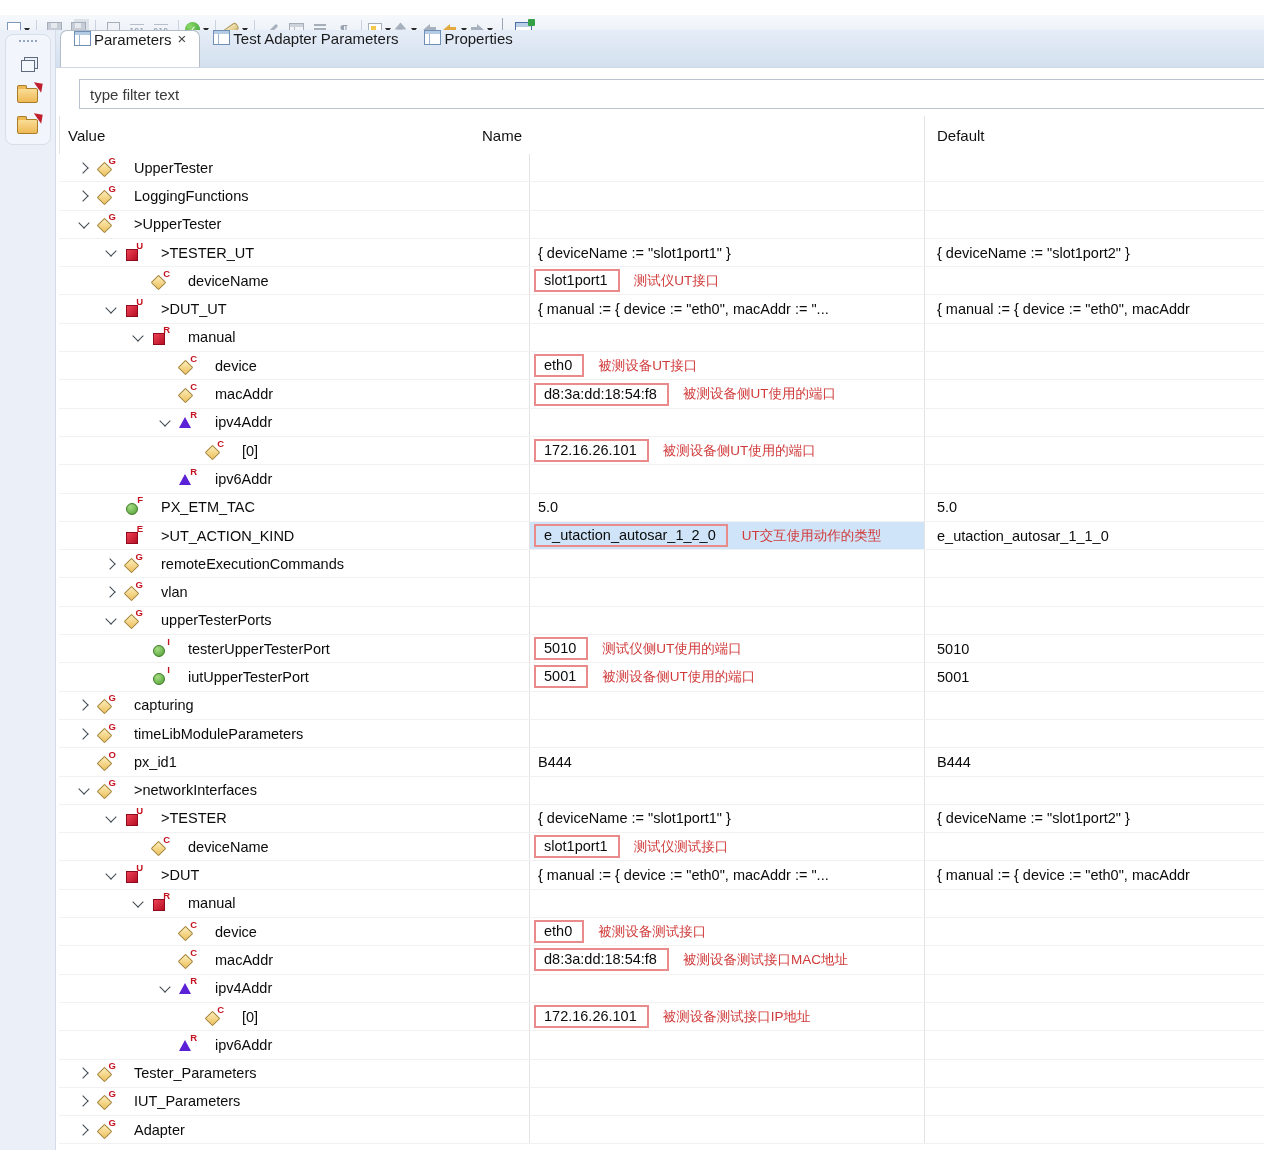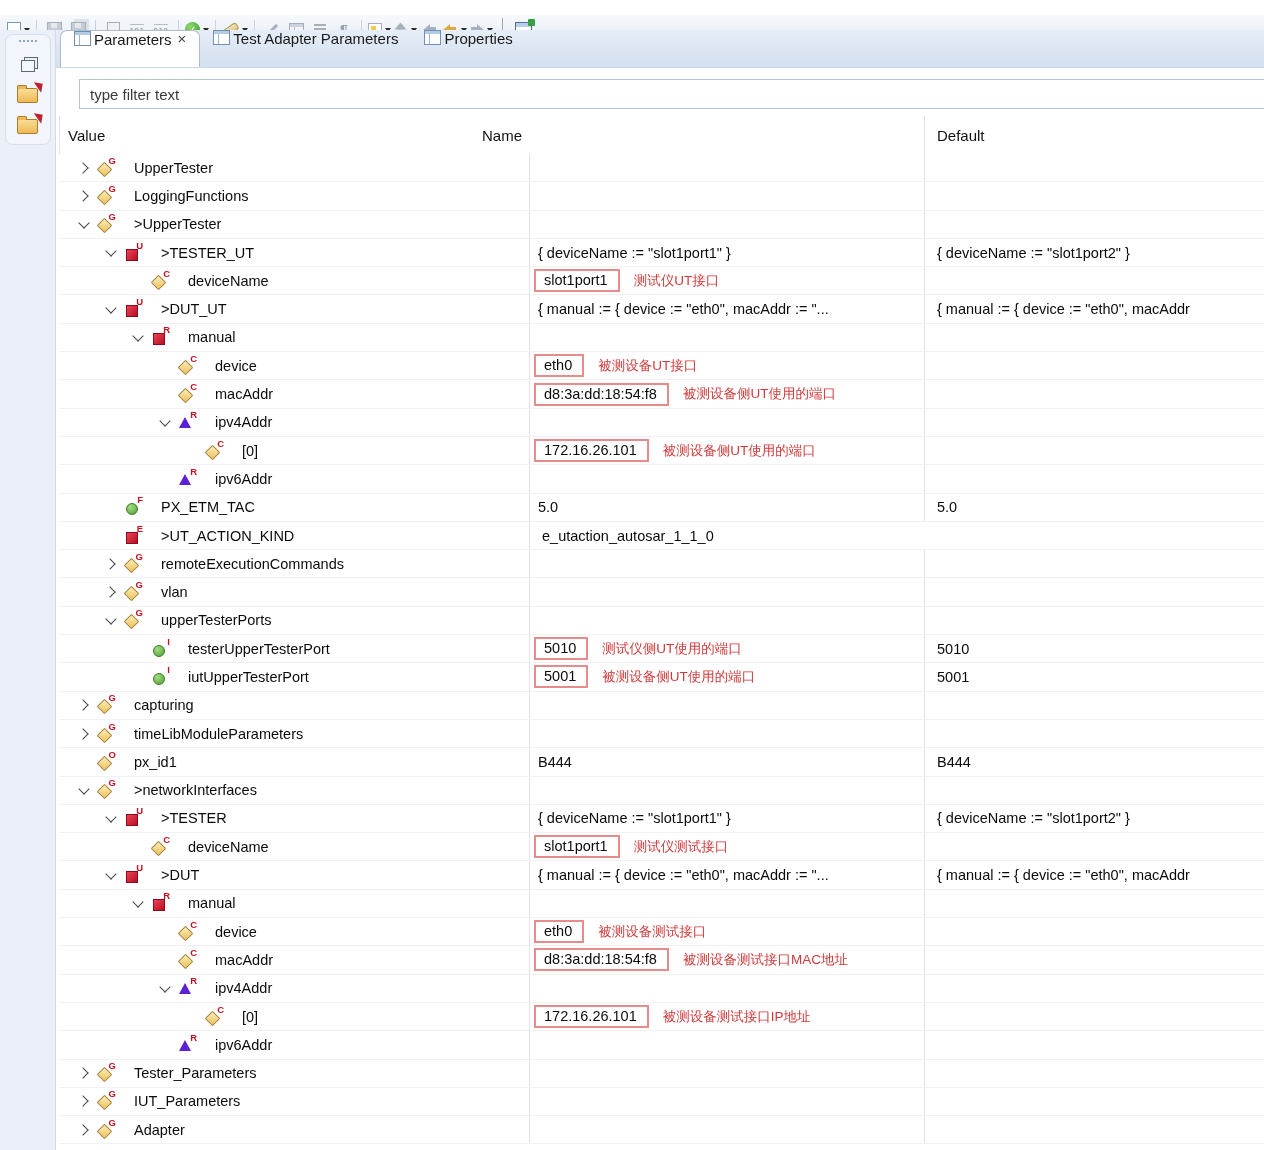--- a/index.html
+++ b/index.html
@@ -424,20 +424,24 @@
         </div>
         <div class="row">
           <div class="cell c-name">
             <span class="chev-slot" style="margin-left: 42px;"></span>
             <span class="tic">
               <span class="sh-square"></span>
               <span class="sup">E</span>
             </span>
             <span class="lbl">&gt;UT_ACTION_KIND</span>
           </div>
+          <div class="cell c-val sel">
+            <span class="rbox"><span>e_utaction_autosar_1_2_0</span></span>
+            <span class="anno">UT交互使用动作的类型</span>
+          </div>
           <div class="cell c-def">
             <span>e_utaction_autosar_1_1_0</span>
           </div>
         </div>
         <div class="row">
           <div class="cell c-name">
             <span class="chev-slot" style="margin-left: 42px;">
               <span class="chev c"></span>
             </span>
             <span class="tic">

